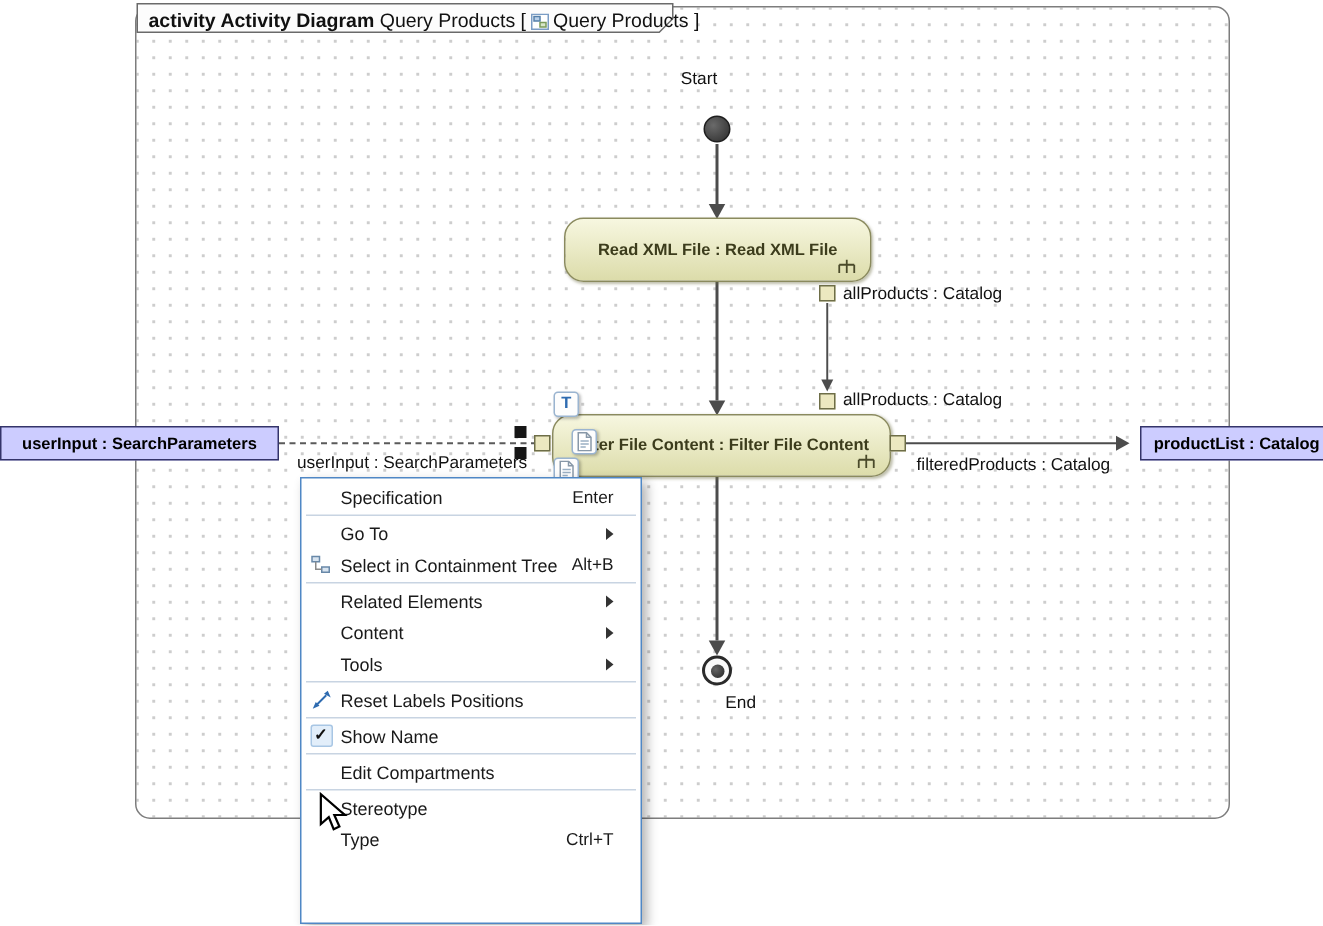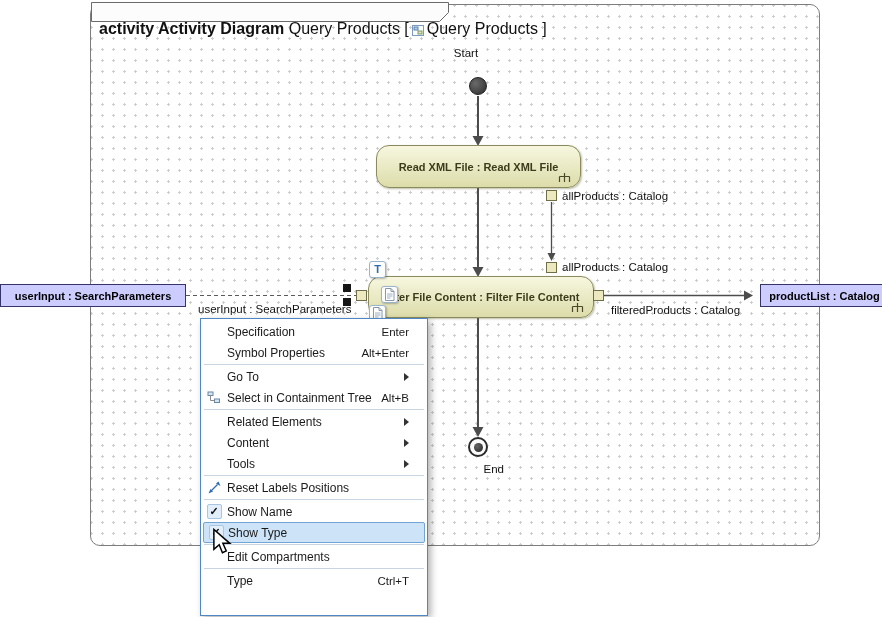--- a/index.html
+++ b/index.html
@@ -5,21 +5,21 @@
   * { margin:0; padding:0; box-sizing:border-box; }
   html,body { background:#fff; }
   body { font-family:"Liberation Sans", sans-serif; }
   #canvas { position:relative; width:882px; height:617px; background:#fff; overflow:hidden; }
   .abs { position:absolute; }
 
   
   #frame { left:90px; top:4px; width:730px; height:542px; border:1px solid #7d7d7d; border-radius:10px;
     background-image:radial-gradient(circle,#cdcdcd 1px,transparent 1.2px);
     background-size:11px 11px; background-position:6px 6px; z-index:1; }
-  #frame-header-text { left:99px; top:20px; font-size:16px; color:#111; z-index:3; white-space:nowrap;text-align:center; }
+  #frame-header-text { left:99px; top:6px; font-size:13px; color:#111; z-index:3; white-space:nowrap;text-align:center; }
   #frame-header-text .kw { font-weight:bold; }
   #frame-header-text svg { vertical-align:-2px; margin:0 3px; }
 
   #overlay { left:0; top:0; z-index:2; pointer-events:none; }
   .flow { stroke:#4c4c4c; stroke-width:2; }
   .thin { stroke-width:1.3; }
   .ah { fill:#4c4c4c; }
   .dash { stroke:#5a5a5a; stroke-width:1.2; stroke-dasharray:4 3; }
 
   
@@ -177,25 +177,20 @@
       <path d="M3 6 H8.5 M3 8 H8.5 M3 10 H6.5" stroke="#9ab0c4"></path>
     </svg>
   </div>
 
   <div class="abs" id="menu">
     <div class="mrow">
       <span class="micon"></span>
       <span class="mlabel">Specification</span>
       <span class="msc">Enter</span>
     </div>
-    <div class="mrow">
-      <span class="micon"></span>
-      <span class="mlabel">Symbol Properties</span>
-      <span class="msc">Alt+Enter</span>
-    </div>
     <div class="msep"></div>
     <div class="mrow">
       <span class="micon"></span>
       <span class="mlabel">Go To</span>
       <span class="subarrow"></span>
     </div>
     <div class="mrow">
       <span class="micon">
         <svg width="14" height="13">
             <rect x="1" y="1" width="5" height="3.5" fill="#d8e4f0" stroke="#6888a8"></rect>
@@ -233,32 +228,30 @@
       </span>
       <span class="mlabel">Reset Labels Positions</span>
     </div>
     <div class="msep"></div>
     <div class="mrow">
       <span class="micon">
           <span class="check">✓</span>
         </span>
       <span class="mlabel">Show Name</span>
     </div>
-    <div class="mrow hl">
-      <span class="micon">
-          <span class="check">✓</span>
-        </span>
-      <span class="mlabel">Show Type</span>
-    </div>
     <div class="msep"></div>
     <div class="mrow">
       <span class="micon"></span>
       <span class="mlabel">Edit Compartments</span>
     </div>
     <div class="msep"></div>
+    <div class="mrow">
+      <span class="micon"></span>
+      <span class="mlabel">Stereotype</span>
+    </div>
     <div class="mrow">
       <span class="micon"></span>
       <span class="mlabel">Type</span>
       <span class="msc">Ctrl+T</span>
     </div>
   </div>
 
   <svg class="abs" id="cursor" width="20" height="28" viewBox="0 0 13 19">
     <polygon points="1,1 1,14.5 4.6,11.4 6.8,16.8 9.4,15.6 7.1,10.4 11.8,10.4" fill="#fff" stroke="#000" stroke-width="1"></polygon>
   </svg>

